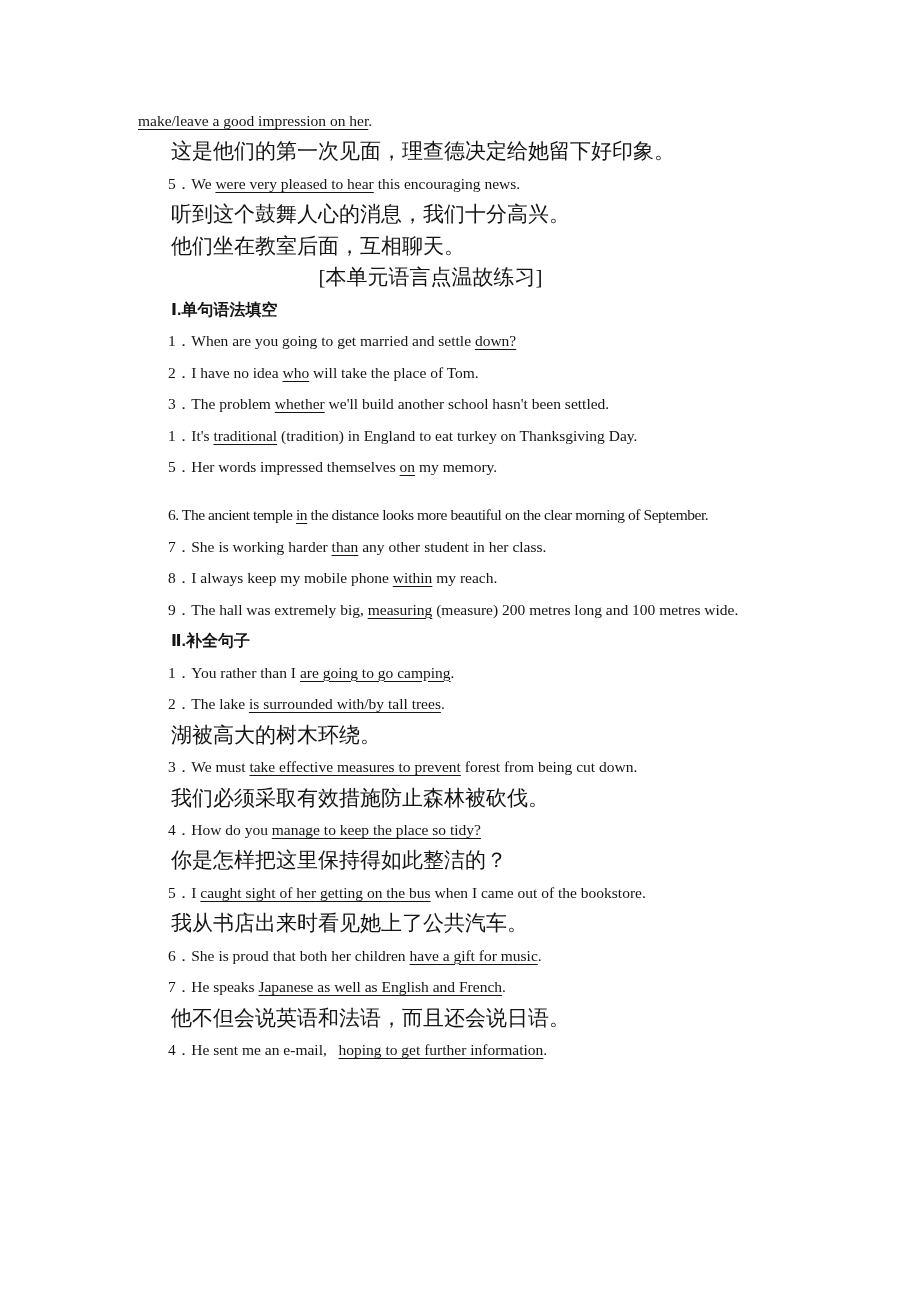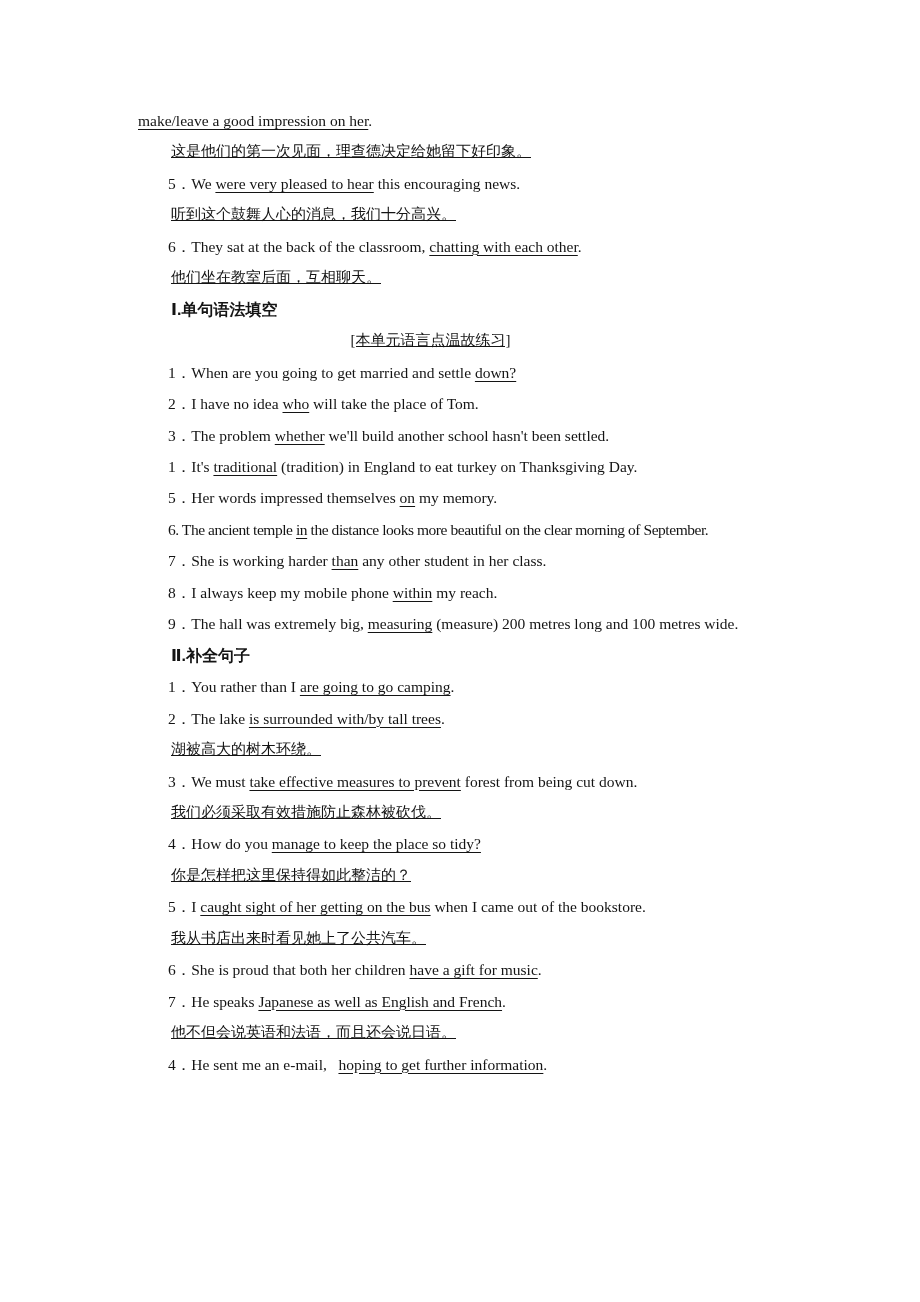--- a/index.html
+++ b/index.html
@@ -23,26 +23,25 @@
     box-sizing: border-box;
     padding: 105px 138px 0 138px;
   }
   .line {
     font-family: "Liberation Serif", "DejaVu Serif", serif;
     font-size: 15.5px;
     line-height: 31.45px;
     white-space: pre;
   }
   .zh {
-    font-size: 15px;
-    text-decoration: underline;
+    font-size: 21px;
   }
   .ind  { padding-left: 30px; }
   .indz { padding-left: 33px; }
-  .tight { letter-spacing: -0.45px; }
+  .tight { letter-spacing: -0.45px; margin-top: 17px; }
   .head {
     font-family: "Liberation Sans", "DejaVu Sans", sans-serif;
     font-weight: 700;
     font-size: 16px;
   }
   .center {
     text-align: center;
     padding-left: 30px;
   }
   .u {
@@ -53,24 +52,23 @@
 </style>
 </head>
 <body>
 
 <div class="page">
   <div>
       <div class="line en"><span class="u">make/leave a good impression on her</span><span>.</span></div>
       <div class="line zh indz">这是他们的第一次见面，理查德决定给她留下好印象。</div>
       <div class="line en ind"><span>5．We </span><span class="u">were very pleased to hear</span><span> this encouraging news.</span></div>
       <div class="line zh indz">听到这个鼓舞人心的消息，我们十分高兴。</div>
-      <div class="line en ind"><span>6．They sat at the back of the classroom, </span><span class="u">chatting with each other</span><span>.</span></div>
       <div class="line zh indz">他们坐在教室后面，互相聊天。</div>
+      <div class="line zh center">[本单元语言点温故练习]</div>
       <div class="line head indz">Ⅰ.单句语法填空</div>
-      <div class="line zh center">[本单元语言点温故练习]</div>
       <div class="line en ind"><span>1．When are you going to get married and settle </span><span class="u">down?</span></div>
       <div class="line en ind"><span>2．I have no idea </span><span class="u">who</span><span> will take the place of Tom.</span></div>
       <div class="line en ind"><span>3．The problem </span><span class="u">whether</span><span> we'll build another school hasn't been settled.</span></div>
       <div class="line en ind"><span>1．It's </span><span class="u">traditional</span><span> (tradition) in England to eat turkey on Thanksgiving Day.</span></div>
       <div class="line en ind"><span>5．Her words impressed themselves </span><span class="u">on</span><span> my memory.</span></div>
       <div class="line en ind tight"><span>6. The ancient temple </span><span class="u">in</span><span> the distance looks more beautiful on the clear morning of September.</span></div>
       <div class="line en ind"><span>7．She is working harder </span><span class="u">than</span><span> any other student in her class.</span></div>
       <div class="line en ind"><span>8．I always keep my mobile phone </span><span class="u">within</span><span> my reach.</span></div>
       <div class="line en ind"><span>9．The hall was extremely big, </span><span class="u">measuring</span><span> (measure) 200 metres long and 100 metres wide.</span></div>
       <div class="line head indz">Ⅱ.补全句子</div>

